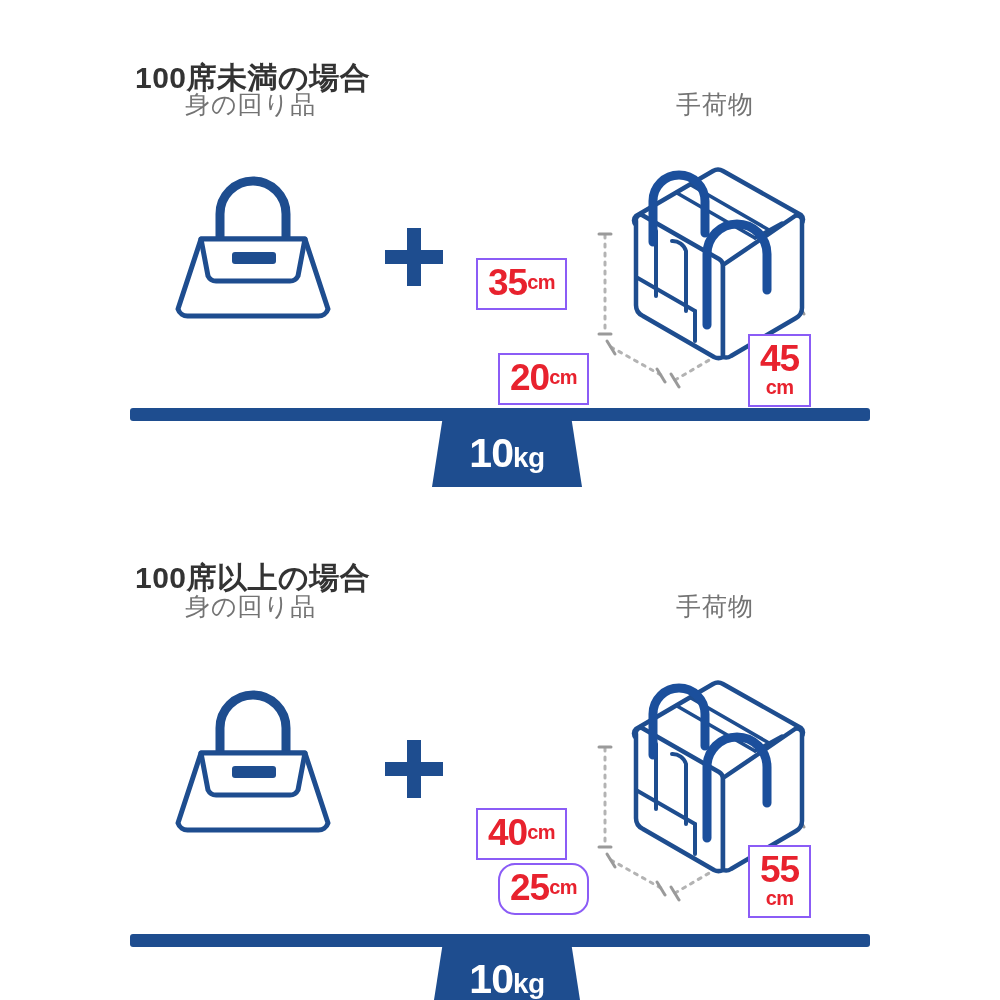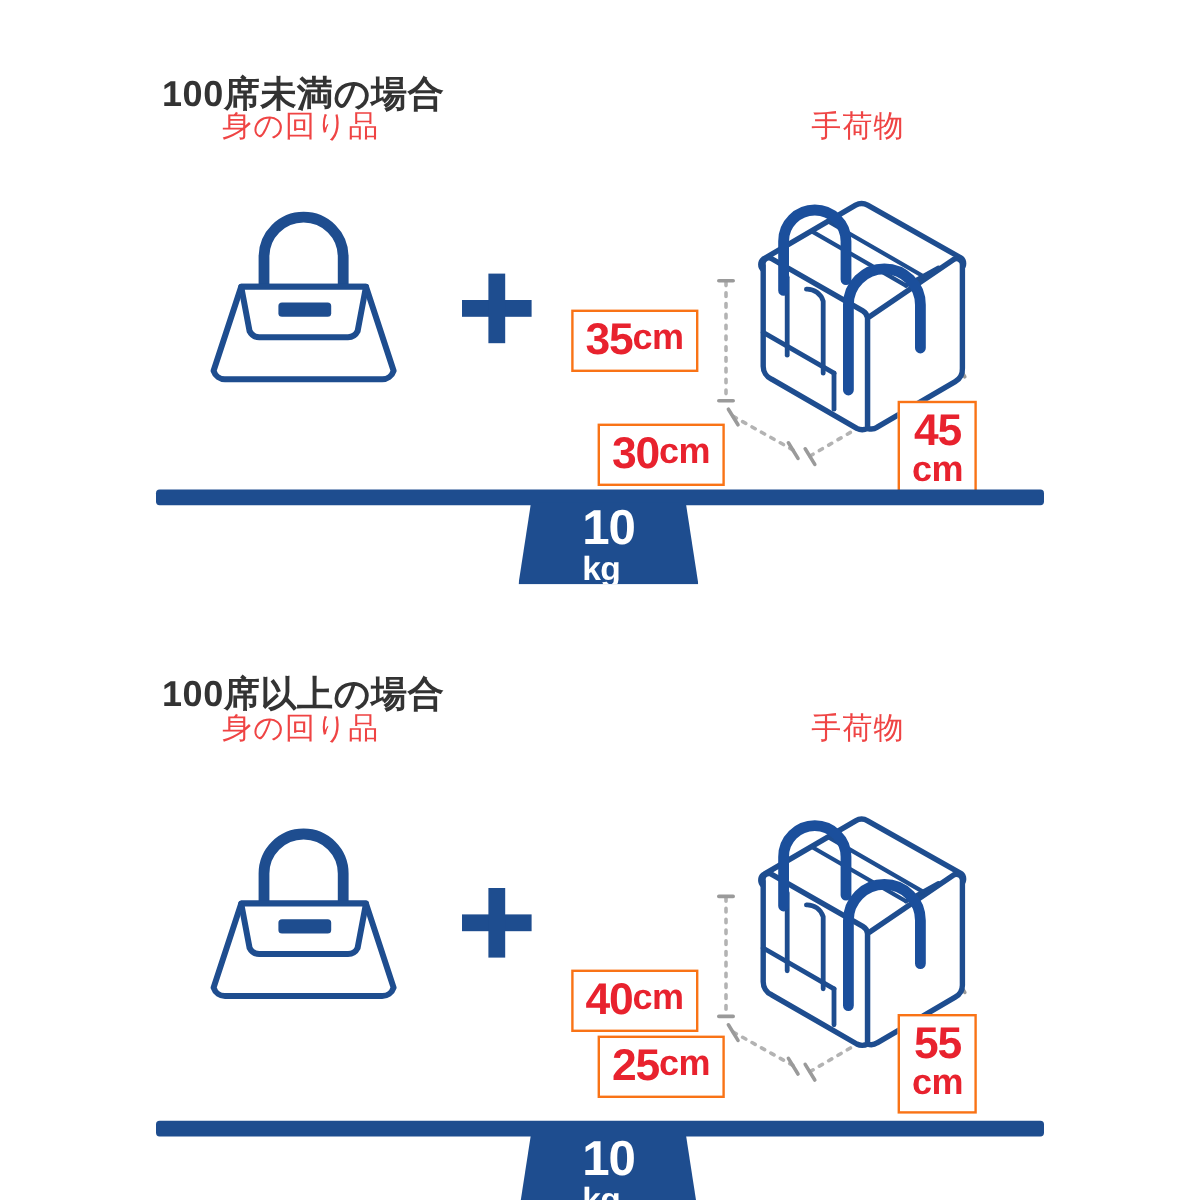--- a/index.html
+++ b/index.html
@@ -23,21 +23,21 @@
     font-weight:bold;
     color:#333333;
     letter-spacing:0.5px;
     white-space:nowrap;
     margin-top:36px;
   }
 
   .col-label {
     position:absolute;
     font-size:25px;
-    color:#ef4444;
+    color:#737373;
     white-space:nowrap;
     letter-spacing:1px;
   }
   .label-personal { left:185px; top:88px; }
   .label-carryon  { left:676px; top:88px; }
 
   
   .plus {
     position:absolute;
     left:385px; top:228px;
@@ -51,32 +51,32 @@
 
   
   .handbag { position:absolute; left:168px; top:182px; width:170px; height:135px; }
 
   
   .duffel { position:absolute; left:595px; top:135px; width:250px; height:255px; }
 
   
   .dim {
     position:absolute;
-    border:2px solid #f97316;
+    border:2px solid #8b5cf6;
     background:#ffffff;
     color:#e8222e;
     font-weight:bold;
     white-space:nowrap;
     line-height:1;
     display:flex;
     align-items:center;
     padding:4px 10px 7px 10px;
   }
   .dim .num  { font-size:37px; letter-spacing:-1px; }
-  .dim .unit { font-size:30px; letter-spacing:-0.5px; padding-bottom:1px;}
+  .dim .unit { font-size:20px; letter-spacing:-0.5px; padding-bottom:1px;}
 
   .dim-h { left:476px; top:258px; }
   .dim-d { left:498px; top:353px; }
   .dim-w { left:748px; top:334px;flex-direction:column; }
 
   
   .scale { position:absolute; left:0; width:1000px; height:100px; }
   .scale-bar {
     position:absolute;
     left:130px; top:0;
@@ -87,21 +87,21 @@
   .scale-stand {
     position:absolute;
     left:432px; top:11px;
     width:150px; height:68px;
     background:#1e4d8f;
     clip-path: polygon(7% 0%, 93% 0%, 100% 100%, 0% 100%);
     display:flex; align-items:center; justify-content:center;
   }
   .scale-stand .kgtext {
     color:#ffffff; font-weight:bold; white-space:nowrap; line-height:1;
-    display:flex; align-items:baseline;flex-direction:column;
+    display:flex; align-items:baseline;
   }
   .scale-stand .kgnum  { font-size:41px; letter-spacing:-1px; }
   .scale-stand .kgunit { font-size:28px; letter-spacing:-0.5px; }
 
   #scale-0 { top:408px; }
   #scale-1 { top:934px; }
 
   .svgfull { display:block; width:100%; height:100%; overflow:visible; }
 </style>
 </head>
@@ -173,21 +173,21 @@
 
         <path d="M112 190 L112 119 A30 30 0 0 1 172 119 L172 155" fill="none" stroke="#1b4f9c" stroke-width="9" stroke-linecap="round"></path>
       </svg>
     </div>
 
     <div class="dim dim-h">
       <span class="num">35</span>
       <span class="unit">cm</span>
     </div>
     <div class="dim dim-d">
-      <span class="num">30</span>
+      <span class="num">20</span>
       <span class="unit">cm</span>
     </div>
     <div class="dim dim-w">
       <span class="num">45</span>
       <span class="unit">cm</span>
     </div>
   </div>
 
   <div class="scale" id="scale-0">
     <div class="scale-bar"></div>
@@ -254,21 +254,21 @@
 
         <path d="M58 107 L58 66 A26 26 0 0 1 110 66 L110 98" fill="none" stroke="#1b4f9c" stroke-width="9" stroke-linecap="round"></path>
         <path d="M112 190 L112 119 A30 30 0 0 1 172 119 L172 155" fill="none" stroke="#1b4f9c" stroke-width="9" stroke-linecap="round"></path>
       </svg>
     </div>
 
     <div class="dim dim-h" style="top:264px;margin-top:44px;">
       <span class="num">40</span>
       <span class="unit">cm</span>
     </div>
-    <div class="dim dim-d" style="top:363px;">
+    <div class="dim dim-d" style="top:363px;border-radius:17px;">
       <span class="num">25</span>
       <span class="unit">cm</span>
     </div>
     <div class="dim dim-w" style="top:345px;">
       <span class="num">55</span>
       <span class="unit">cm</span>
     </div>
   </div>
 
   <div class="scale" id="scale-1">

